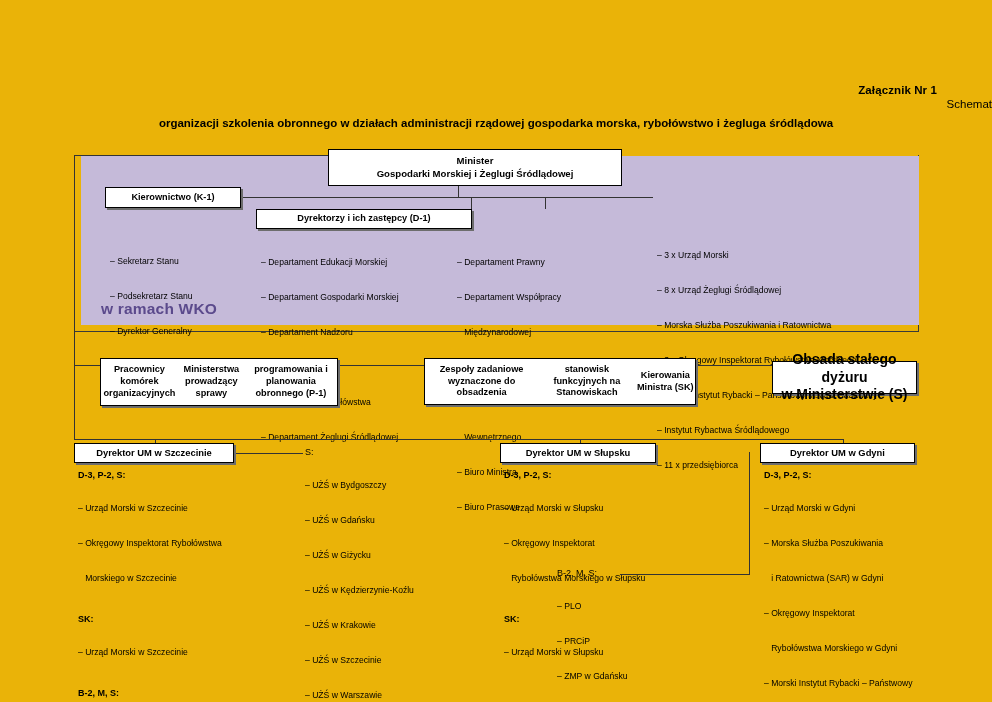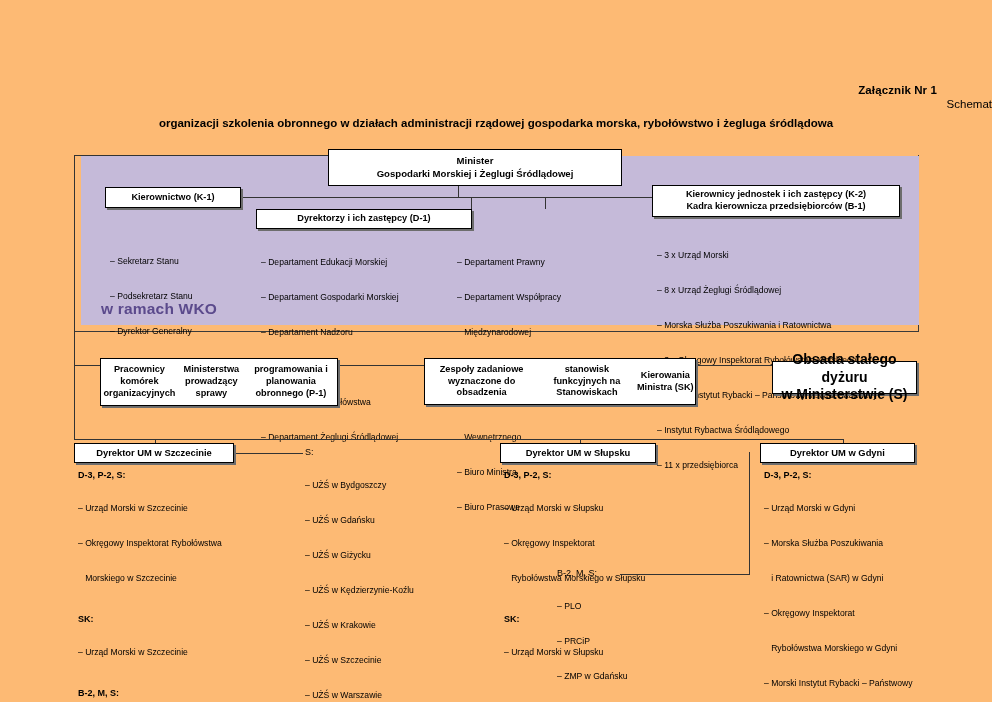--- a/index.html
+++ b/index.html
@@ -5,21 +5,21 @@
   html,body{margin:0;padding:0;background:#ffffff;}
   body{
     font-family:"Liberation Sans","DejaVu Sans",sans-serif;
     color:#000;
     -webkit-font-smoothing:antialiased;
   }
   #page{
     position:relative;
     width:992px;
     height:702px;
-    background:#fdba74;
+    background:#eab308;
     overflow:hidden;
   }
   .abs{position:absolute;}
   
   #annex{
     right:55px; top:84px;
     font-size:11.5px; font-weight:bold;
     letter-spacing:.1px;
   }
   #schemat{
@@ -128,24 +128,20 @@
     <div>– Departament Prawny</div>
     <div>– Departament Współpracy</div>
     <div>   Międzynarodowej</div>
     <div>– Biuro Dyrektora Generalnego</div>
     <div>– Biuro Kontroli i Audytu</div>
     <div>   Wewnętrznego</div>
     <div>– Biuro Ministra</div>
     <div>– Biuro Prasowe</div>
   </div>
 
-  <div class="abs box shadow" style="left:652px;top:185px;width:248px;height:32px;font-size:9.2px;flex-direction:column;">
-    <div>Kierownicy jednostek i ich zastępcy (K-2)</div>
-    <div>Kadra kierownicza przedsiębiorców (B-1)</div>
-  </div>
   <div class="abs lst" style="left:657px;top:227px;">
     <div>– 3 x Urząd Morski</div>
     <div>– 8 x Urząd Żeglugi Śródlądowej</div>
     <div>– Morska Służba Poszukiwania i Ratownictwa</div>
     <div>– 3 x Okręgowy Inspektorat Rybołówstwa Morskiego</div>
     <div>– Morski Instytut Rybacki – Państwowy Instytut Badawczy</div>
     <div>– Instytut Rybactwa Śródlądowego</div>
     <div>– 11 x przedsiębiorca</div>
   </div>
 

